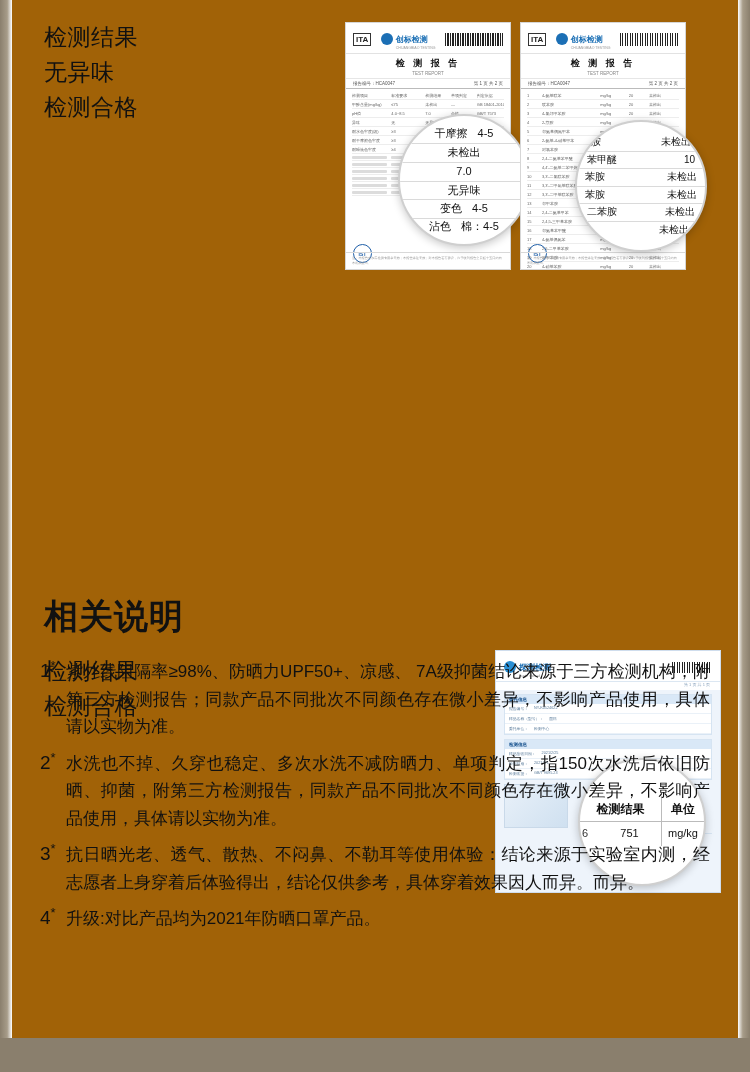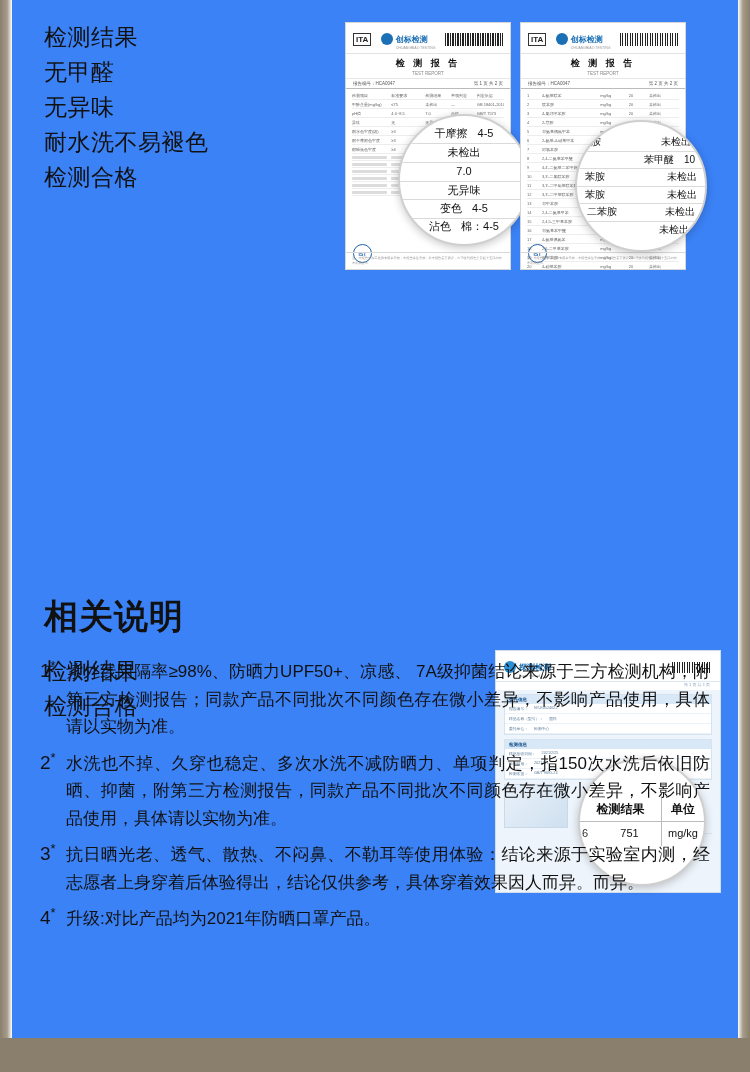--- a/index.html
+++ b/index.html
@@ -10,21 +10,21 @@
     width: 750px;
     height: 1072px;
     background: #8a7f6d;
     font-family: "Liberation Sans", "DejaVu Sans", sans-serif;
     overflow: hidden;
   }
   .page {
     position: relative;
     width: 750px;
     height: 1072px;
-    background: #3b82f6;
+    background: #a16207;
     box-sizing: border-box;
     overflow: hidden;
   }
   .edge-left {
     position: absolute;
     left: 0; top: 0; bottom: 0;
     width: 12px;
     background: linear-gradient(to right, #8a7f6d, #a79c89 60%, #ffffff);
     z-index: 5;
   }
@@ -339,23 +339,21 @@
 </head>
 <body>
 
 <div class="page">
   <div class="edge-left"></div>
   <div class="edge-right"></div>
 
   <div class="section sec1">
     <div class="result-text">
       <div>检测结果</div>
-      <div>无甲醛</div>
       <div>无异味</div>
-      <div>耐水洗不易褪色</div>
       <div>检测合格</div>
     </div>
 
     <div class="report" style="left:345px; top:22px; width:166px; height:248px;">
       <div class="rep-head">
         <div class="rep-logo">
           <span class="logo-box">ITA</span>
         </div>
         <div class="rep-logo">
           <span class="logo-circle"></span>
@@ -720,21 +718,21 @@
       <div class="seal">IST</div>
       <div class="rep-foot">注：本报告未加盖检测专用章无效；本报告涂改无效；对本报告若有异议，应于收到报告之日起十五日内向本机构提出。</div>
     </div>
 
     <div class="lens" style="left:575px; top:120px; width:128px; height:128px;">
       <div class="lens-inner" style="font-size:10px;">
         <div class="lens-row lens-line" style="justify-content:space-between; padding:1px 14px;">
           <span>胺</span>
           <span>未检出</span>
         </div>
-        <div class="lens-row lens-line" style="justify-content:flex-end; padding:1px 10px;">
+        <div class="lens-row lens-line" style="justify-content:space-between; padding:1px 10px;">
           <span>苯甲醚</span>
           <span>10</span>
         </div>
         <div class="lens-row lens-line" style="justify-content:space-between; padding:1px 8px;">
           <span>苯胺</span>
           <span>未检出</span>
         </div>
         <div class="lens-row lens-line" style="justify-content:space-between; padding:1px 8px;">
           <span>苯胺</span>
           <span>未检出</span>

